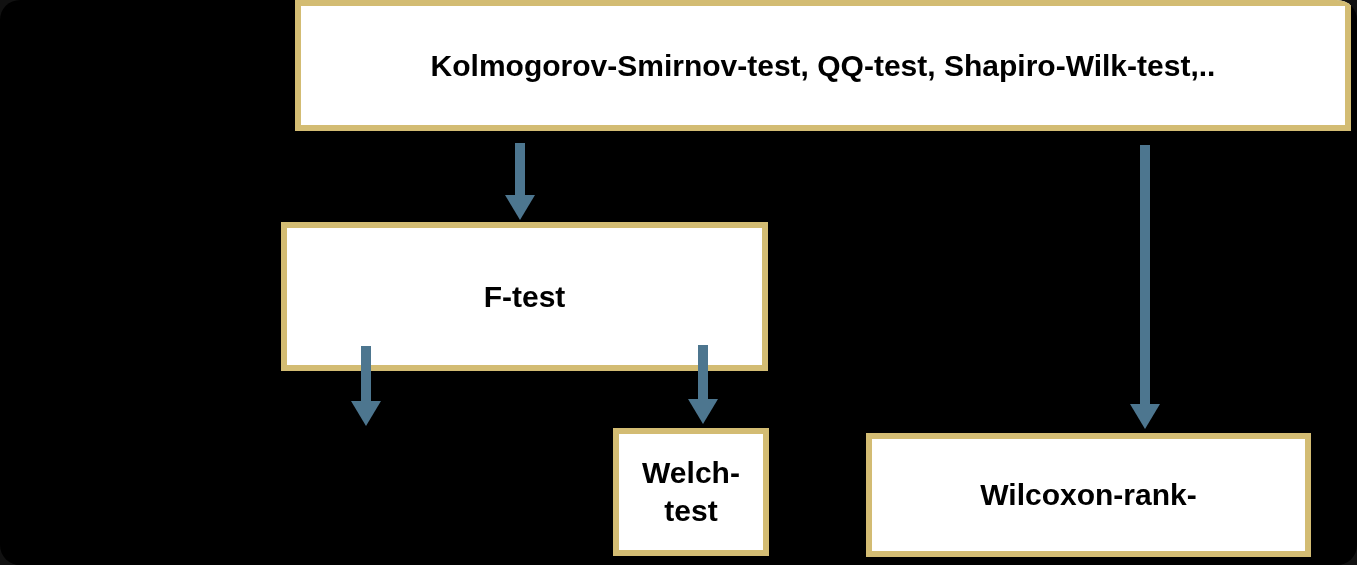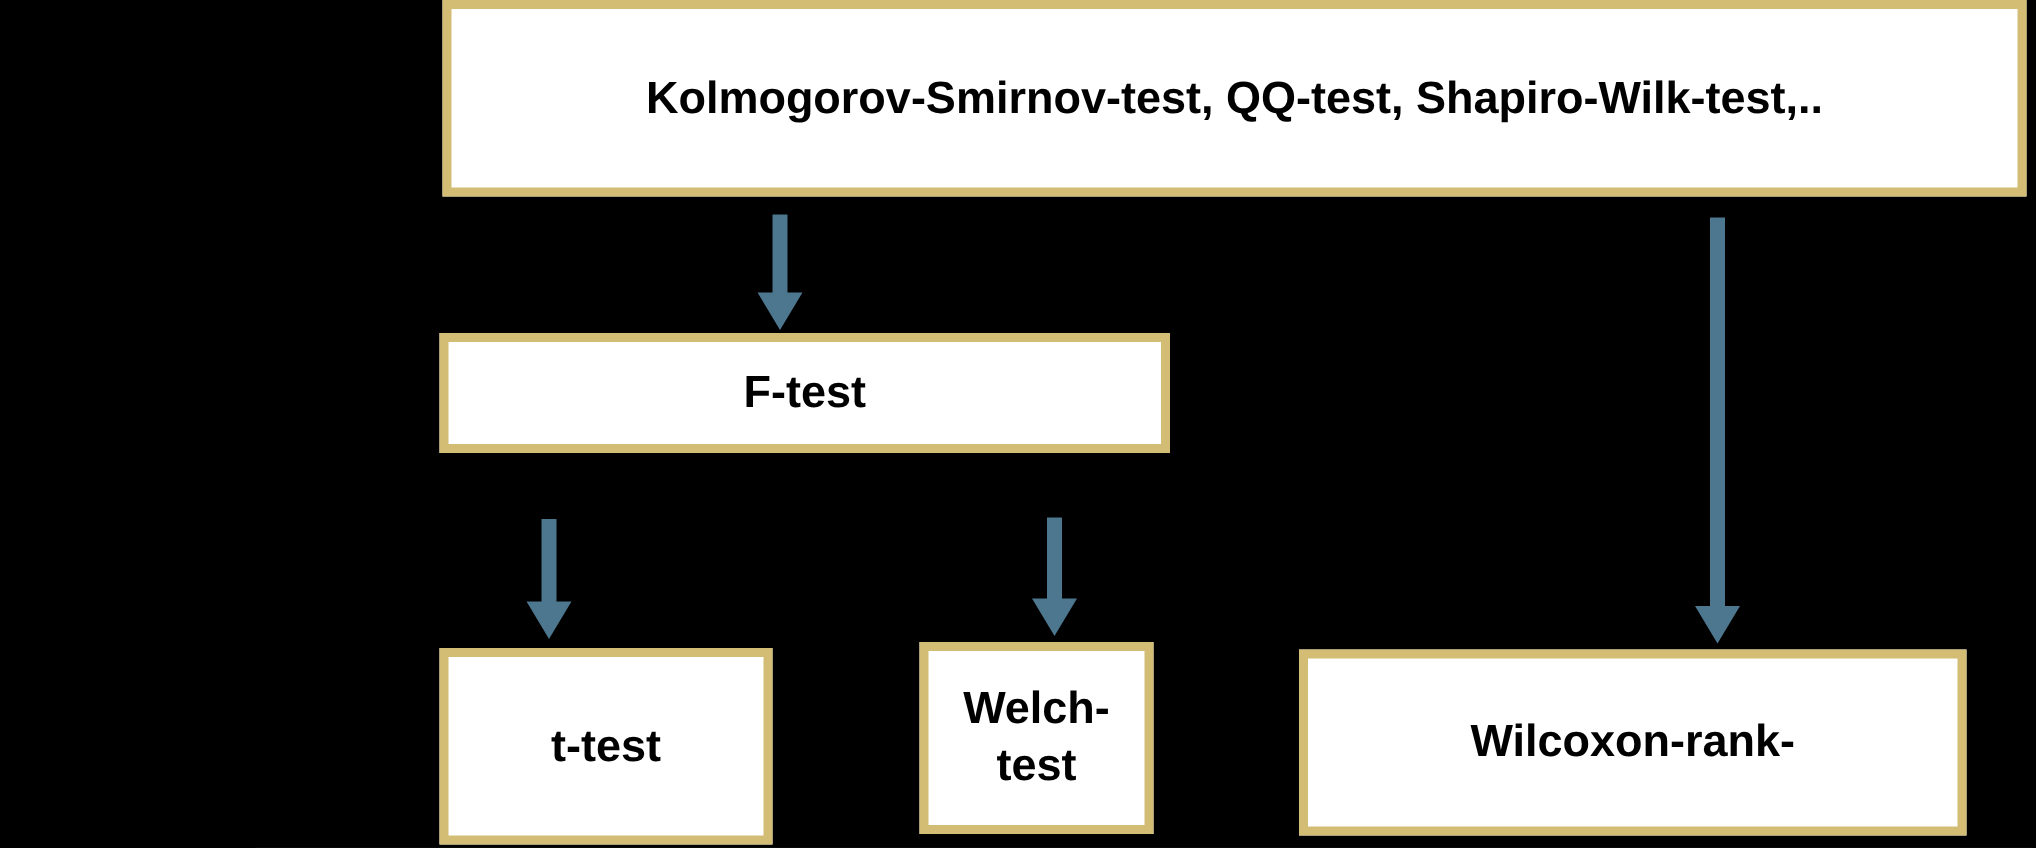--- a/index.html
+++ b/index.html
@@ -12,39 +12,40 @@
   * { margin: 0; padding: 0; box-sizing: border-box; }
   html, body { background: #111; }
   body { font-family: "Liberation Sans", sans-serif; }
 
   .canvas {
     position: relative;
     width: 1357px;
     height: 565px;
     background: var(--bg);
     overflow: hidden;
+    border-radius: 20px;
   }
 
   .node {
     position: absolute;
     background: var(--box-fill);
     border: 6px solid var(--box-border);
     color: var(--text);
     font-weight: bold;
     font-size: 30px;
     line-height: 38px;
     display: flex;
     flex-direction: column;
     align-items: center;
     justify-content: center;
     text-align: center;
   }
 
   #node-normality { left: 295px; top: 0px;   width: 1056px; height: 131px; }
-  #node-f-test    { left: 293px; top: 222px; width: 487px;  height: 80px; }
+  #node-f-test    { left: 281px; top: 222px; width: 487px;  height: 149px; }
   #node-t-test    { left: 293px; top: 432px; width: 222px;  height: 131px; }
   #node-welch     { left: 613px; top: 428px; width: 156px;  height: 128px; }
   #node-wilcoxon  { left: 866px; top: 433px; width: 445px;  height: 124px; }
 
   .arrow { position: absolute; width: 30px; }
   .arrow .shaft {
     position: absolute;
     left: 10px;
     top: 0;
     width: 10px;
@@ -99,23 +100,20 @@
   <div class="arrow" id="arrow-ftest-to-ttest">
     <div class="shaft"></div>
     <div class="head"></div>
   </div>
 
   <div class="arrow" id="arrow-ftest-to-welch">
     <div class="shaft"></div>
     <div class="head"></div>
   </div>
 
-  <div class="node" id="node-t-test">
-    <span>t-test</span>
-  </div>
 
   <div class="node" id="node-welch">
     <span>Welch-</span>
     <span>test</span>
   </div>
 
   <div class="node" id="node-wilcoxon">
     <span>Wilcoxon-rank-</span>
   </div>
 

